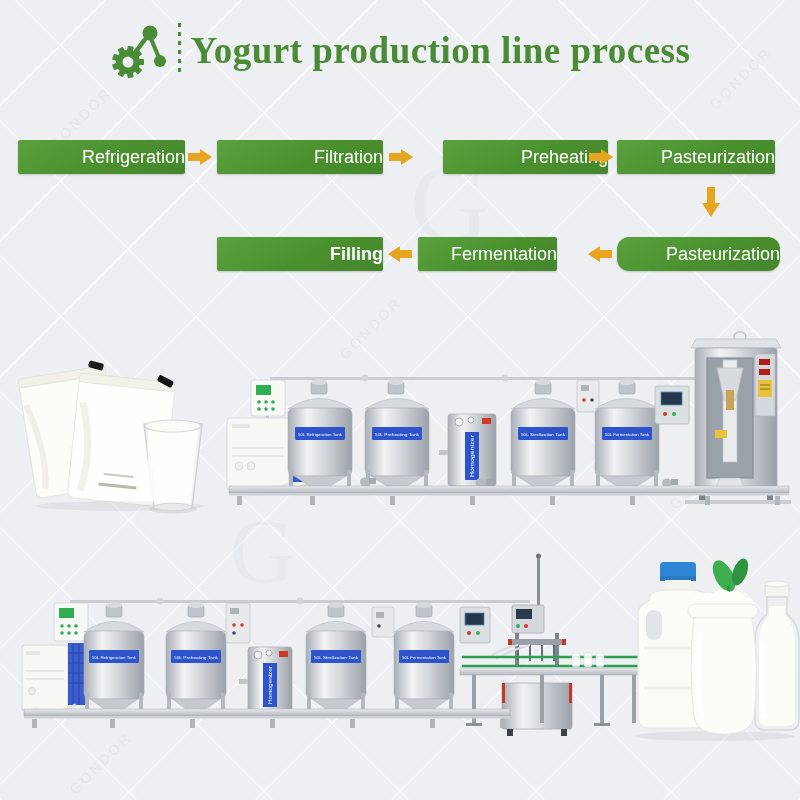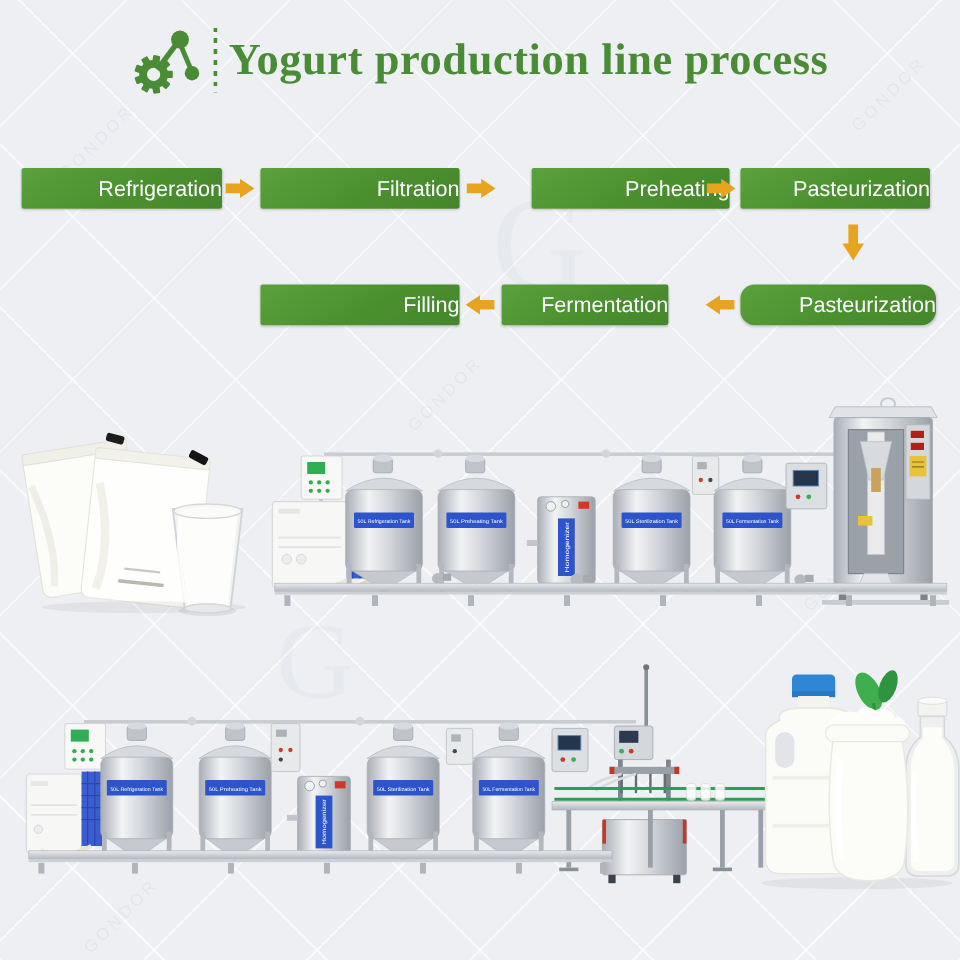--- a/index.html
+++ b/index.html
@@ -110,21 +110,21 @@
   <div class="fc-box" style="left:617px;top:140px;width:158px;">
       <span>Pasteurization</span>
     </div>
 
   <div class="fc-arrow" style="left:701px;top:186px;">
     <svg width="20" height="32" viewBox="0 0 20 32">
         <path d="M6 1 H14 V17 H19 L10 31 L1 17 H6 Z" fill="#e7a51f"></path>
       </svg>
   </div>
 
-  <div class="fc-box" style="left:217px;top:237px;width:166px;">
+  <div class="fc-box" style="left:217px;top:237px;width:166px;font-weight:bold;">
       <span>Filling</span>
     </div>
   <div class="fc-arrow" style="left:387px;top:245px;">
     <svg width="26" height="18" viewBox="0 0 26 18">
         <path d="M25 5 H13 V1 L1 9 L13 17 V13 H25 Z" fill="#e7a51f"></path>
       </svg>
   </div>
   <div class="fc-box" style="left:418px;top:237px;width:139px;">
       <span>Fermentation</span>
     </div>

